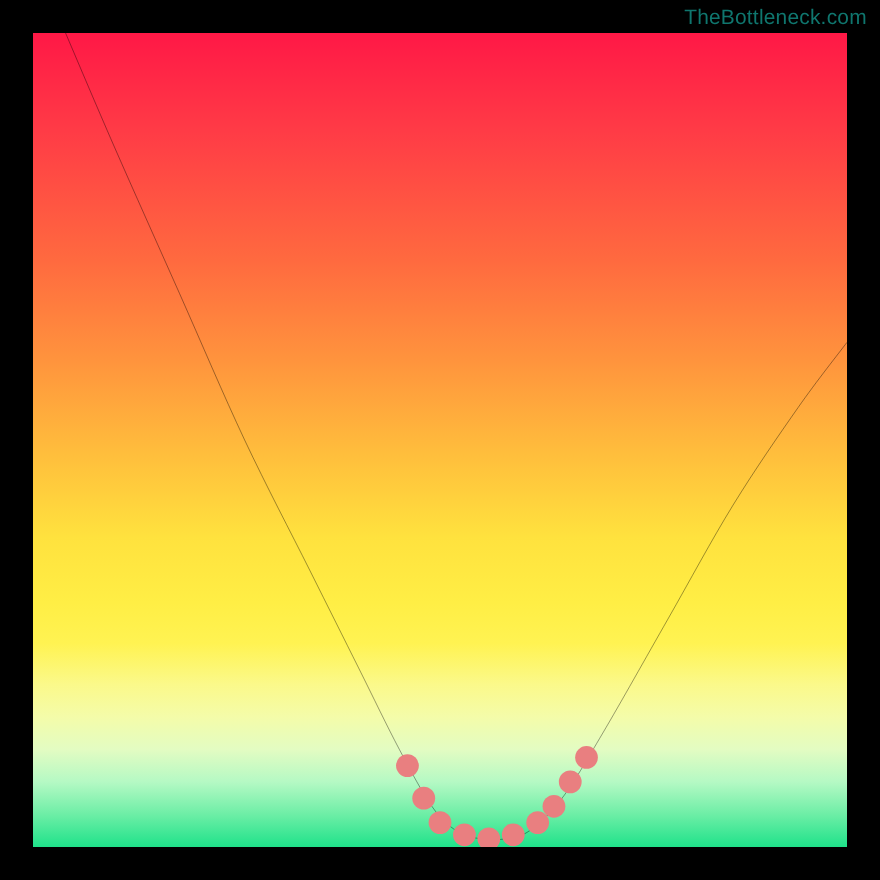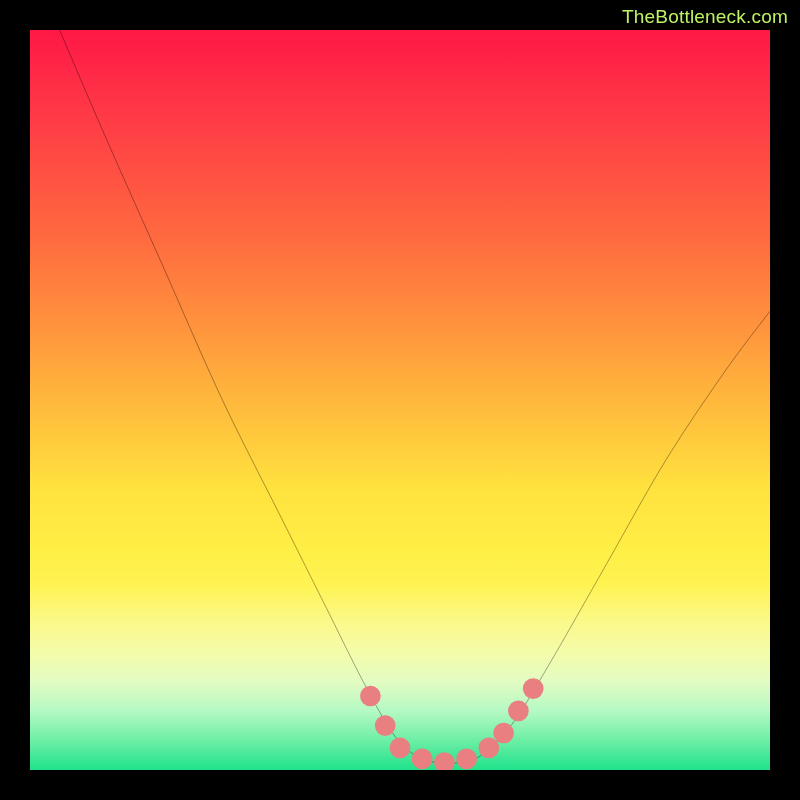--- a/index.html
+++ b/index.html
@@ -44,21 +44,21 @@
       #b5f9c4 92%,
       #6deea6 96%,
       #1fe28a 100%
     );
   }
   .watermark {
     position: absolute;
     top: 6px;
     right: 12px;
     font-size: 19px;
-    color: #bef264;
+    color: #0f766e;
     font-weight: 500;
     letter-spacing: 0.2px;
     user-select: none;
   }
   svg.curve {
     position: absolute;
     inset: 0;
   }
 </style>
 </head>

